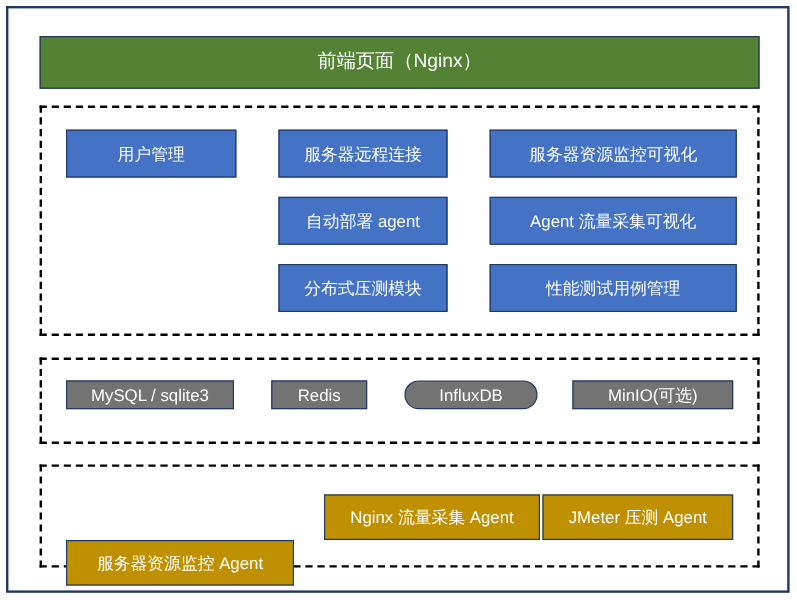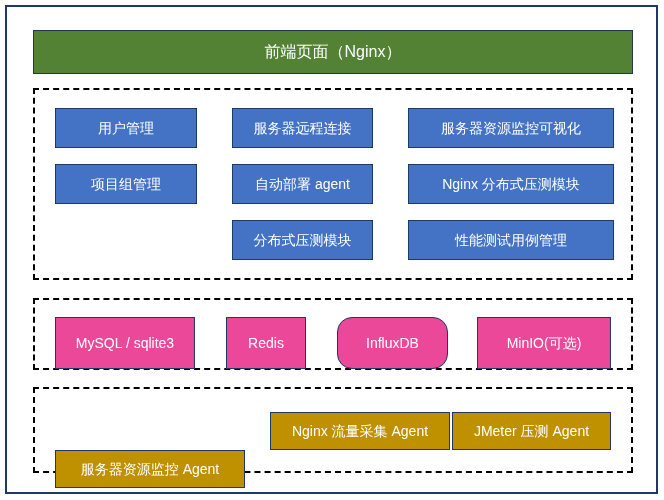--- a/index.html
+++ b/index.html
@@ -78,25 +78,25 @@
   }
   .mod-col1 { left: 55px;  width: 142px; }
   .mod-col2 { left: 232px; width: 141px; }
   .mod-col3 { left: 408px; width: 206px; }
   .mod-row1 { top: 108px; height: 40px; }
   .mod-row2 { top: 164px; height: 40px; }
   .mod-row3 { top: 220px; height: 40px; }
 
   
   .node-orange {
-    background: #ec4899;
+    background: #737373;
     border-color: #1f3864;
     font-size: 14px;
     top: 317px;
-    height: 52px;
+    height: 24px;
   }
   #node-store-0 { left: 55px;  width: 140px; }
   #node-store-1 { left: 226px; width: 80px;  }
   #node-store-2 { left: 337px; width: 111px; border-radius: 15px; }
   #node-store-3 { left: 477px; width: 134px; }
 
   
   .node-gold {
     background: #bf9000;
     border-color: #1f3864;
@@ -116,23 +116,22 @@
   <div class="outer-frame"></div>
 
   <div class="node node-green" id="node-frontend">前端页面（Nginx）</div>
 
   <div class="group" id="group-modules"></div>
 
   <div class="node node-blue mod-col2 mod-row1">服务器远程连接</div>
   <div class="node node-blue mod-col1 mod-row1">用户管理</div>
   <div class="node node-blue mod-col3 mod-row1">服务器资源监控可视化</div>
 
-  <div class="node node-blue mod-col1 mod-row2">项目组管理</div>
   <div class="node node-blue mod-col2 mod-row2">自动部署 agent</div>
-  <div class="node node-blue mod-col3 mod-row2">Nginx 分布式压测模块</div>
+  <div class="node node-blue mod-col3 mod-row2">Agent 流量采集可视化</div>
 
   <div class="node node-blue mod-col2 mod-row3">分布式压测模块</div>
   <div class="node node-blue mod-col3 mod-row3">性能测试用例管理</div>
 
   <div class="group" id="group-storage"></div>
 
   <div class="node node-orange" id="node-store-0">MySQL / sqlite3</div>
   <div class="node node-orange" id="node-store-1">Redis</div>
   <div class="node node-orange" id="node-store-2">InfluxDB</div>
   <div class="node node-orange" id="node-store-3">MinIO(可选)</div>

